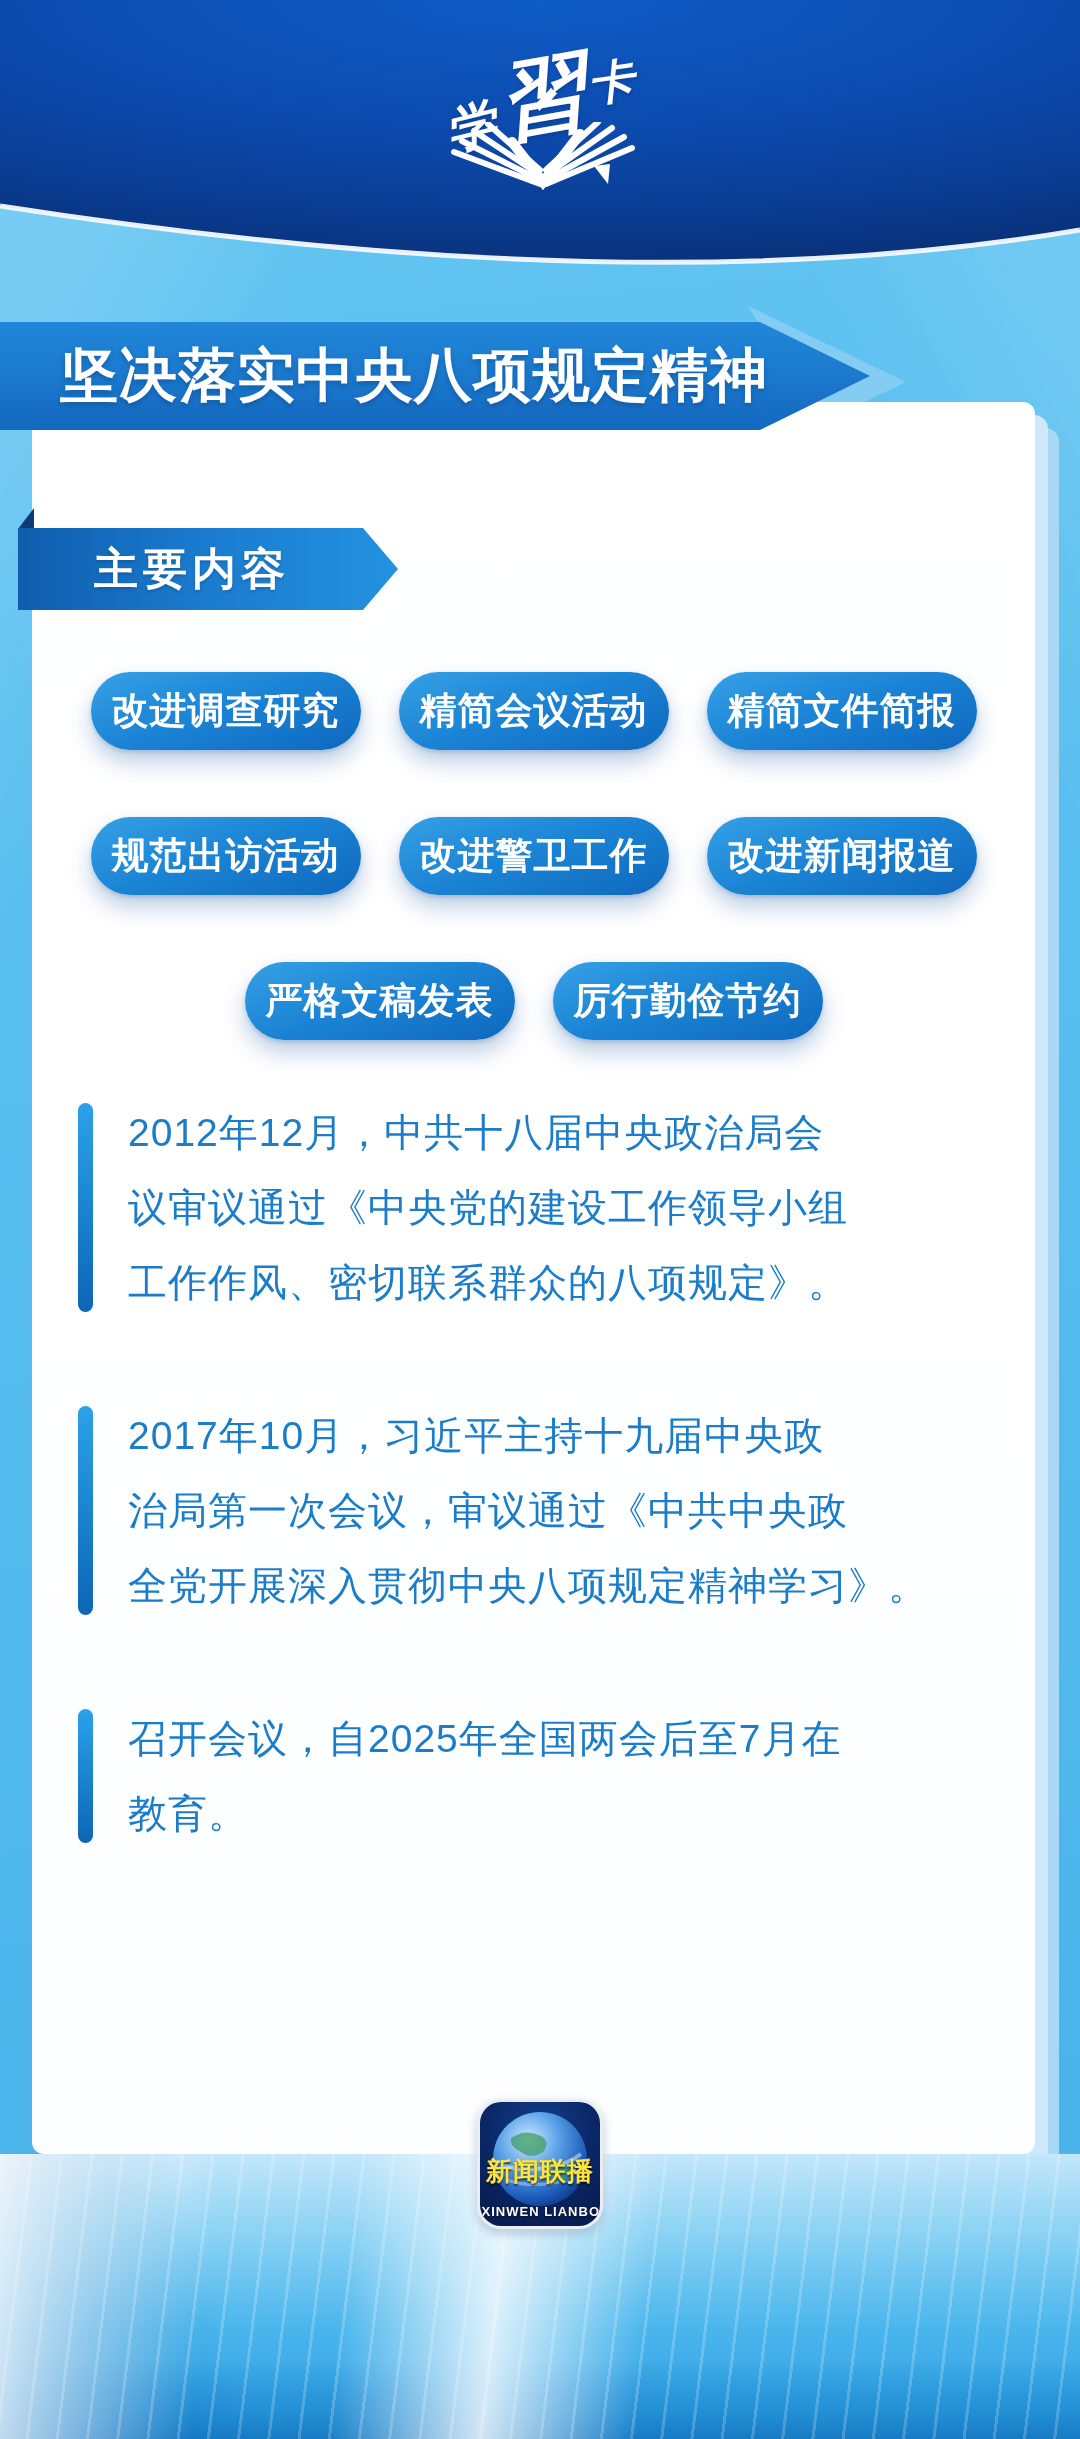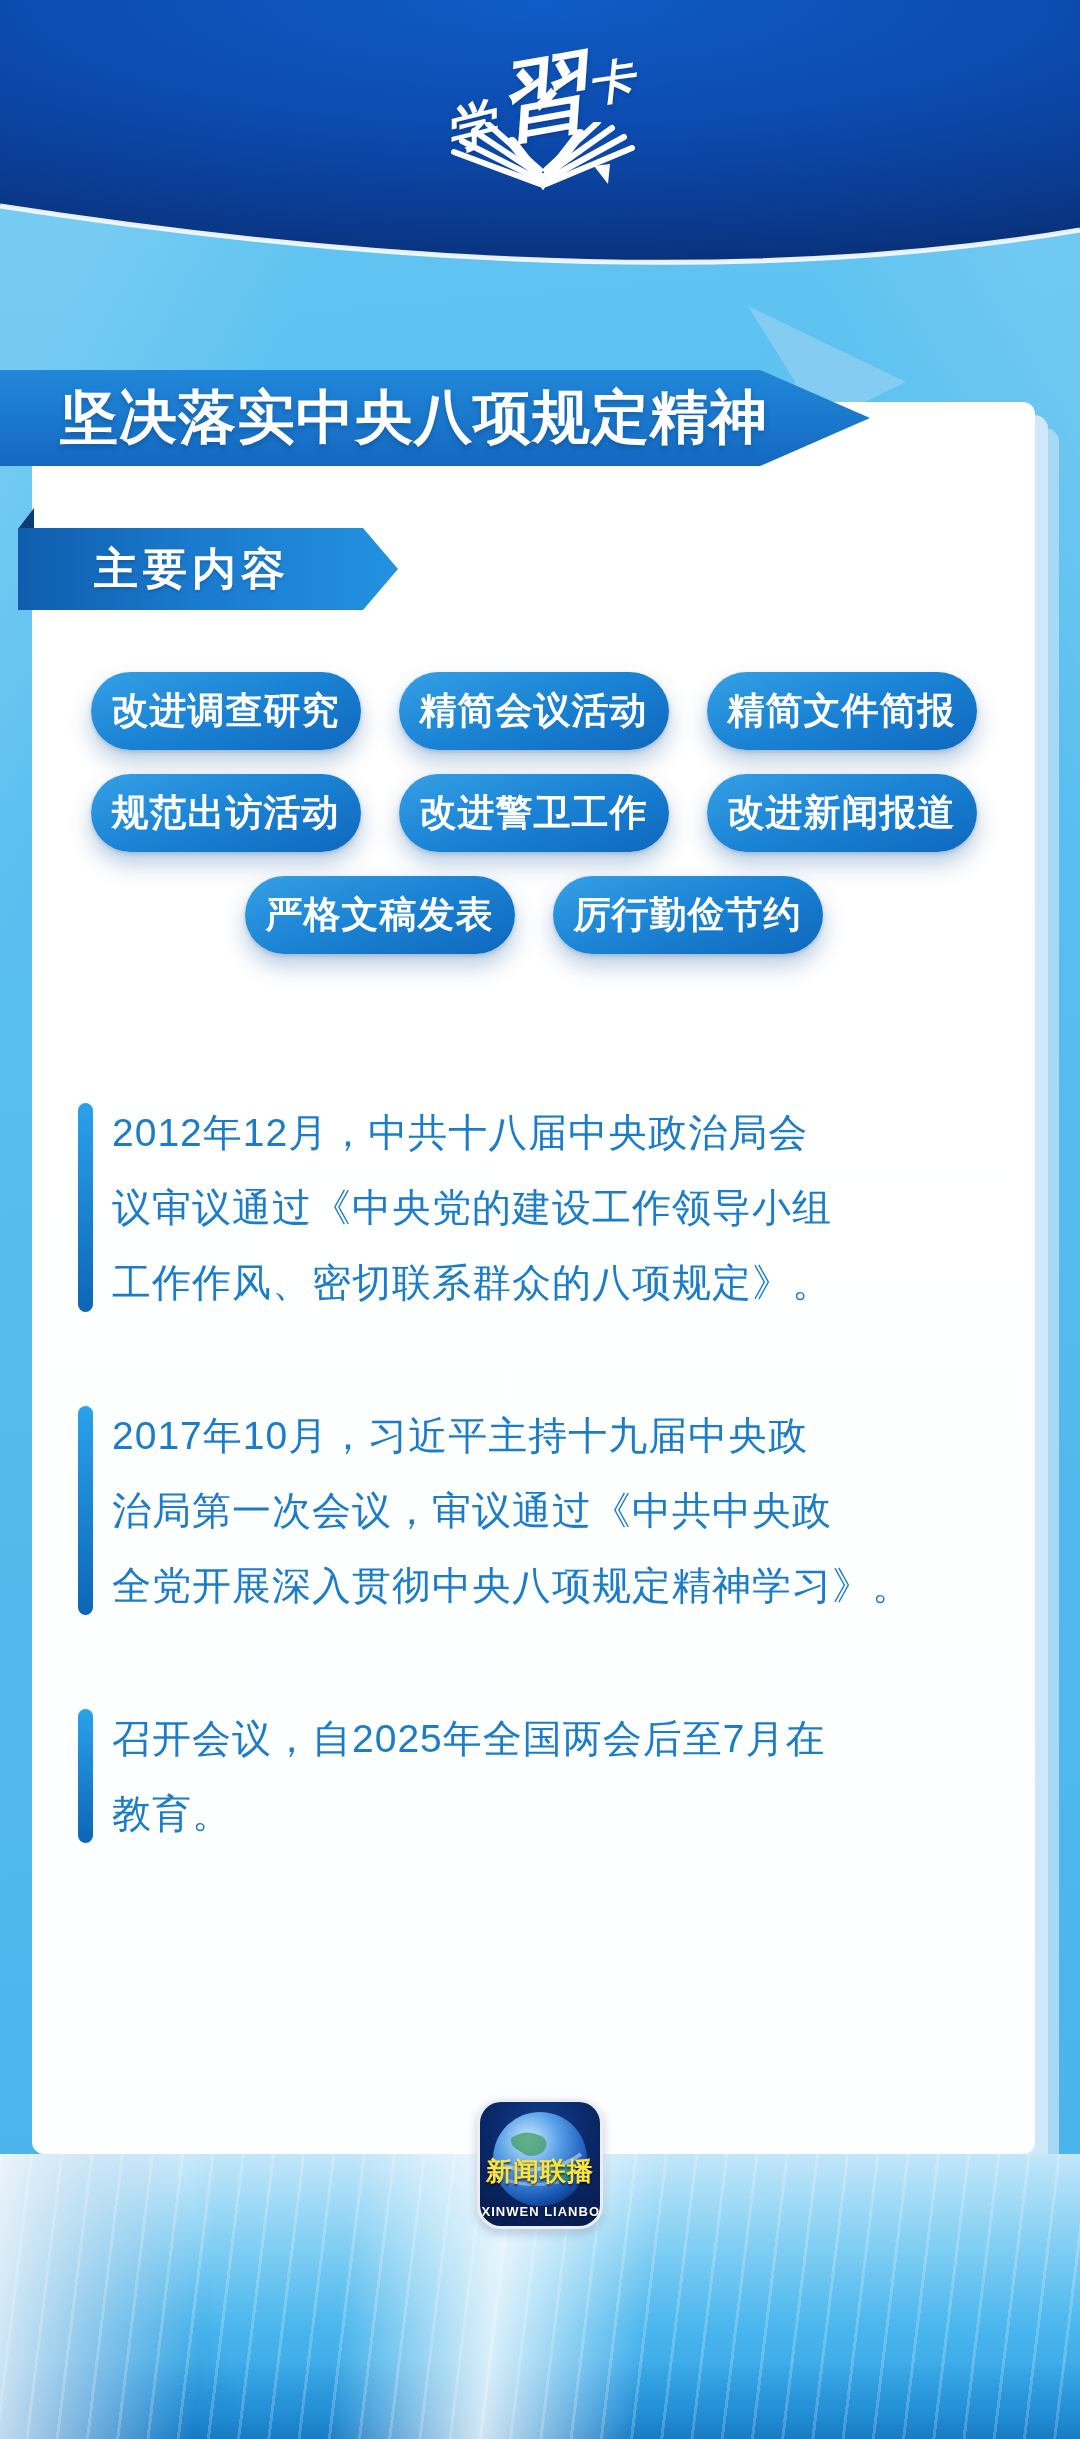--- a/index.html
+++ b/index.html
@@ -24,24 +24,24 @@
   .ch1{left:6px;top:50px;font-size:50px;transform:rotate(-14deg);}
   .ch2{left:58px;top:-6px;font-size:88px;transform:rotate(-10deg);}
   .ch3{left:148px;top:8px;font-size:46px;transform:rotate(-8deg);}
   .book{left:8px;top:78px;position:absolute;}
   
   .banner-echo{
     left:748px;top:306px;width:158px;height:152px;z-index:2;background:#85ccf3;
     clip-path:polygon(0 0, 100% 50%, 0 100%, 30% 50%);
   }
   .banner{
-    left:0;top:322px;width:870px;height:96px;z-index:3;
+    left:0;top:322px;width:870px;height:108px;z-index:3;
     background:linear-gradient(180deg,#2187d9 0%,#1a77cc 55%,#1468bf 100%);
     clip-path:polygon(0 0, 760px 0, 870px 50%, 760px 100%, 0 100%);
-    display:flex;align-items:center;margin-top:48px;
+    display:flex;align-items:center;
   }
   .banner-title{
     padding-left:60px;font-size:58px;font-weight:900;color:#ffffff;letter-spacing:1px;
     text-shadow:0 3px 5px rgba(8,52,110,.35);white-space:nowrap;
   }
   
   .card-echo2{left:56px;top:428px;width:1003px;height:1752px;background:#a9d8f5;border-radius:14px;z-index:1;}
   .card-echo1{left:45px;top:415px;width:1003px;height:1752px;background:#cfe9fb;border-radius:14px;z-index:1;}
   .card{left:32px;top:402px;width:1003px;height:1752px;background:linear-gradient(180deg,#ffffff 0%,#fdfeff 100%);
     border-radius:12px;z-index:2;}
@@ -50,32 +50,32 @@
     clip-path:polygon(100% 0, 100% 100%, 0 100%);}
   .ribbon{
     left:18px;top:528px;width:380px;height:82px;z-index:4;
     background:linear-gradient(90deg,#0f5dad 0%,#1a79cc 45%,#2392e0 100%);
     clip-path:polygon(0 0, 345px 0, 380px 50%, 345px 100%, 0 100%);
     display:flex;align-items:center;
   }
   .ribbon-label{padding-left:76px;font-size:44px;font-weight:800;color:#fff;letter-spacing:5px;
     text-shadow:0 2px 3px rgba(8,52,110,.3);white-space:nowrap;}
   
-  .pills{left:32px;top:672px;width:1003px;z-index:4;display:flex;flex-direction:column;gap:24px;align-items:center;}
+  .pills{left:32px;top:672px;width:1003px;z-index:4;display:flex;flex-direction:column;gap:67px;align-items:center;}
   .pill-row{display:flex;gap:38px;justify-content:center;}
   .pill{
     height:78px;padding:0 21px;border-radius:40px;display:flex;align-items:center;justify-content:center;
     background:linear-gradient(160deg,#35a0e6 0%,#1b83d4 48%,#0e68be 100%);
     box-shadow:0 12px 22px rgba(10,80,150,0.28), 0 2px 4px rgba(10,80,150,0.2);
     color:#ffffff;font-family:"Liberation Serif", serif;font-weight:700;font-size:37px;
     letter-spacing:1px;white-space:nowrap;
   }
   
   .paras{left:78px;top:1095px;width:930px;z-index:4;}
-  .para{position:relative;padding-left:34px;margin-bottom:78px;}
+  .para{position:relative;padding-left:50px;margin-bottom:78px;}
   .para::before{content:'';position:absolute;left:0;top:8px;bottom:8px;width:15px;border-radius:9px;
     background:linear-gradient(180deg,#2aa2ea 0%,#0d66b5 100%);}
   .pline{font-size:39px;line-height:75px;color:#1b7dc9;letter-spacing:1px;white-space:nowrap;}
   
   .bottom-band{
     left:0;top:2154px;width:1080px;height:285px;z-index:3;
     background:
       repeating-linear-gradient(97deg, rgba(255,255,255,0.20) 0px, rgba(255,255,255,0.20) 3px, rgba(255,255,255,0) 3px, rgba(255,255,255,0) 30px),
       linear-gradient(96deg, rgba(255,255,255,0.85) 0%, rgba(255,255,255,0) 20%),
       linear-gradient(96deg, rgba(255,255,255,0) 32%, rgba(255,255,255,0.8) 46%, rgba(255,255,255,0) 60%),

